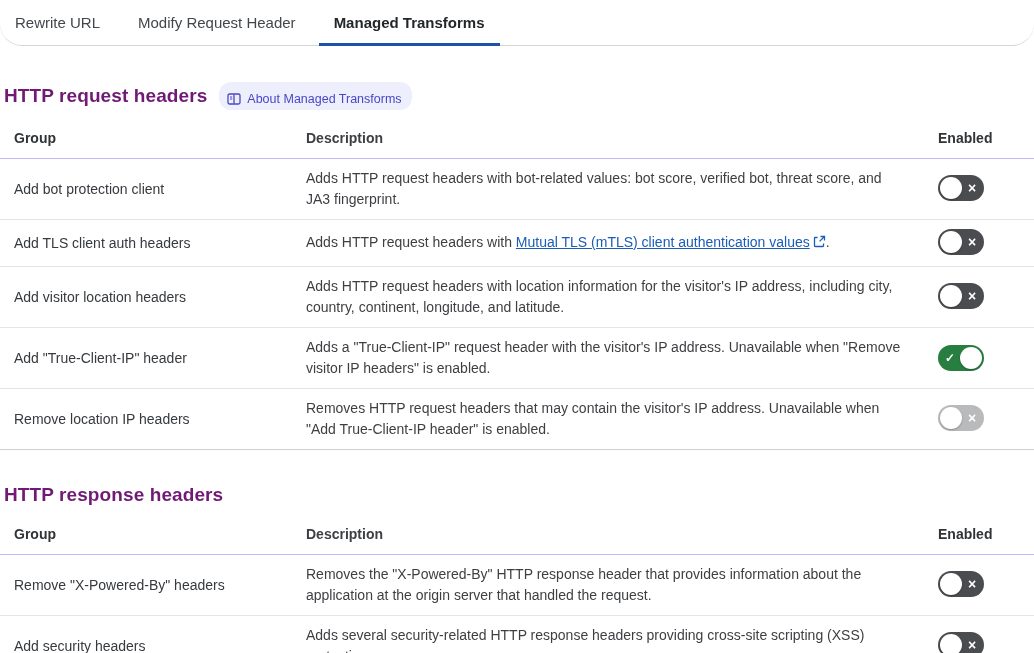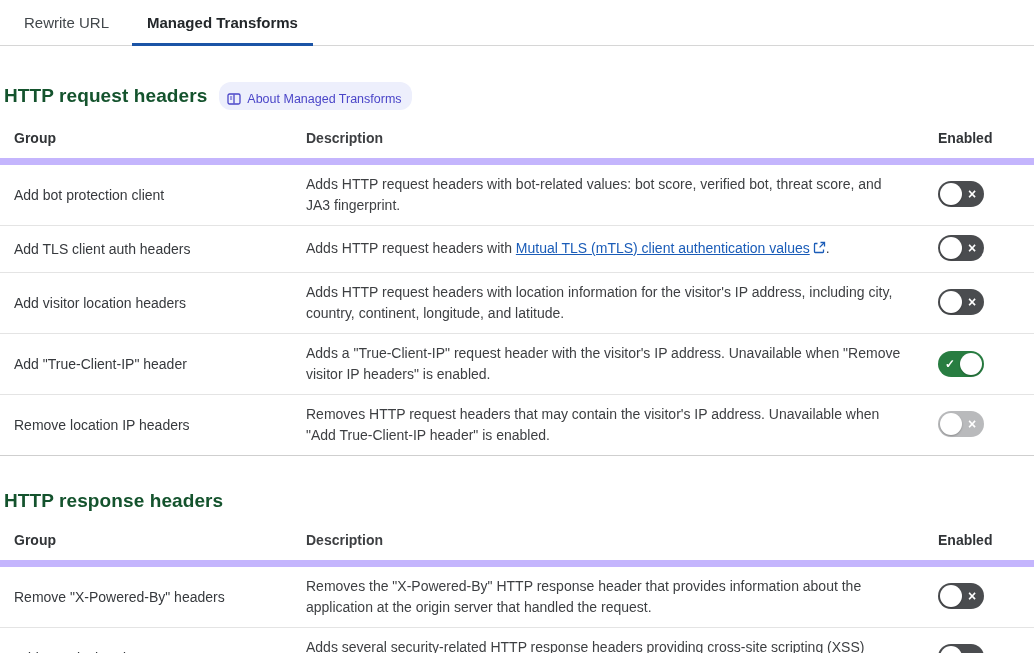--- a/index.html
+++ b/index.html
@@ -6,53 +6,53 @@
   html,body { background:#ffffff; width:1034px; }
   body {
     font-family: "Liberation Sans", sans-serif;
     color:#3d3f42;
     font-size:14px;
     -webkit-font-smoothing: antialiased;
   }
   .page { width:1034px; min-height:653px; background:#fff; }
 
   
-  .tabbar { display:flex; align-items:flex-end; padding-left:9px; border-bottom:1px solid #d6d6d6; }
+  .tabbar { display:flex; align-items:flex-end; padding-left:0; border-bottom:1px solid #d6d6d6;border-radius:22px; }
   .tab {
     padding:14px 15px 12px 15px; margin-bottom:-1px; margin-right:8px;
     font-size:15px; color:#42474b; cursor:pointer;
     border-bottom:3px solid transparent; white-space:nowrap;
   }
   .tab.active { color:#23272a; font-weight:700; border-bottom-color:#1b54a6;text-align:center; }
 
   
   .content { padding:0 0 12px 0; }
   .section-head { display:flex; align-items:center; gap:12px; margin:36px 0 14px 4px; }
   .section-head.second { margin-top:34px; }
-  h1.sec-title { font-size:19px; font-weight:700; color:#14532d; letter-spacing:0.1px; }
+  h1.sec-title { font-size:19px; font-weight:700; color:#701a75; letter-spacing:0.1px; }
 
   .badge {
     display:inline-flex; align-items:center; gap:6px;
     background:#edeffc; color:#4a45c8;
     font-size:12.5px; padding:11px 10px 4px 8px; border-radius:12px;
     cursor:pointer; line-height:1;
   }
   .badge svg { display:block; }
 
   
   .tbl { width:100%; }
   .trow, .thead {
     display:grid;
     grid-template-columns:306px 1fr 96px;
     align-items:center;
   }
   .thead {
     font-weight:700; color:#313437; font-size:14px;
     padding:4px 0 9px 0;
-    border-bottom:7px solid #c4b5fd;
+    border-bottom:1px solid #c4b5fd;
   }
   .trow { border-bottom:1px solid #e4e4e4; min-height:47px; padding:9px 0; }
   .trow:last-child { border-bottom:1px solid #cfcfcf; }
   .cell-group { padding-left:14px; padding-right:16px; color:#36393d; }
   .thead .cell-group { color:#313437; }
   .cell-desc { padding-right:30px; line-height:21px; color:#3d3f42; }
   .cell-desc a { color:#1a5cb8; text-decoration:underline; cursor:pointer; }
   .cell-desc .extlink { display:inline-block; vertical-align:-1px; margin-left:3px; }
   .cell-enabled { padding-right:10px; }
 
@@ -75,20 +75,21 @@
   .toggle.disabled { background:#b9babc; cursor:default; }
   .toggle.on .glyph { font-size:12px; }
 </style>
 </head>
 <body>
 
 <div class="page">
 
   <nav class="tabbar" id="tabbar">
       <div class="tab">Rewrite URL</div>
+      <div class="tab">Modify Request Header</div>
       <div class="tab active">Managed Transforms</div>
     </nav>
 
   <div class="content">
 
     <section>
       <div class="section-head">
         <h1 class="sec-title">HTTP request headers</h1>
         <span class="badge">
           <span>

